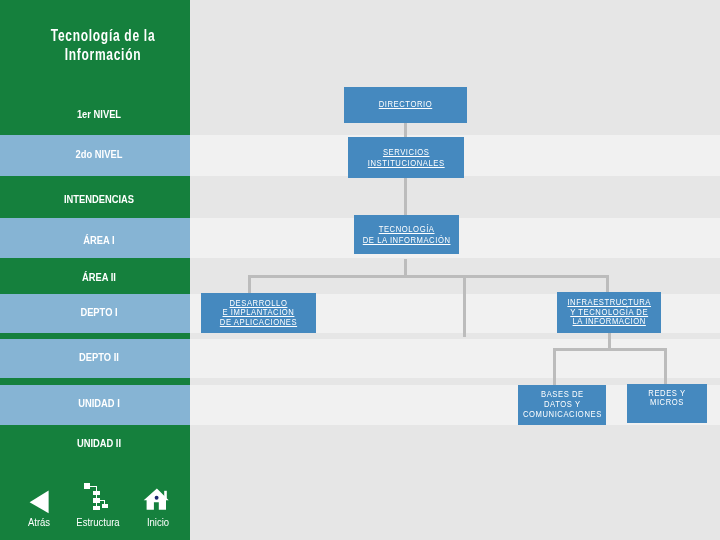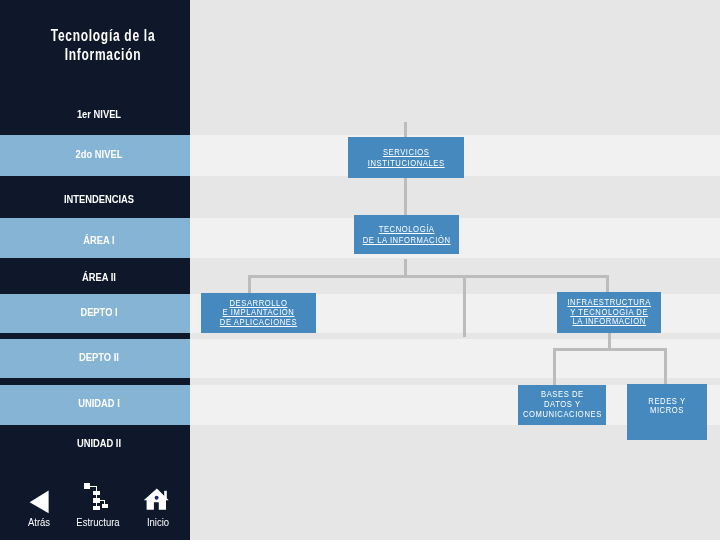--- a/index.html
+++ b/index.html
@@ -4,21 +4,21 @@
 <style>
   html,body{margin:0;padding:0;}
   body{width:720px;height:540px;overflow:hidden;background:#e6e6e6;
        font-family:"Liberation Sans",sans-serif;-webkit-font-smoothing:none;}
   #stage{position:relative;width:720px;height:540px;overflow:hidden;}
 
   
   .band{position:absolute;left:0;width:720px;background:#f1f1f1;}
 
   
-  #sidebar{position:absolute;left:0;top:0;width:190px;height:540px;background:#0f172a;}
+  #sidebar{position:absolute;left:0;top:0;width:190px;height:540px;background:#15803d;}
   .srow{position:absolute;left:0;width:190px;background:#86b4d4;}
   .slabel{position:absolute;left:4px;width:190px;text-align:center;color:#ffffff;
           font-weight:bold;font-size:11px;white-space:nowrap;
           transform:scaleX(0.85);transform-origin:50% 50%;}
   #title{position:absolute;left:8px;top:26px;width:190px;text-align:center;
          color:#ffffff;font-weight:bold;font-size:16px;line-height:19.4px;}
   #title div{transform:scaleX(0.75);letter-spacing:0.95px;}
 
   
   #nav{position:absolute;left:0;top:482px;width:150px;height:70px;padding-left:20px;}
@@ -51,20 +51,25 @@
   <div class="conn" style="left:404px;top:259px;width:3px;height:18px;"></div>
   <div class="conn" style="left:248px;top:275px;width:361px;height:3px;"></div>
   <div class="conn" style="left:248px;top:275px;width:3px;height:19px;"></div>
   <div class="conn" style="left:463px;top:275px;width:3px;height:62px;"></div>
   <div class="conn" style="left:606px;top:275px;width:3px;height:18px;"></div>
   <div class="conn" style="left:608px;top:332px;width:3px;height:18px;"></div>
   <div class="conn" style="left:553px;top:348px;width:114px;height:3px;"></div>
   <div class="conn" style="left:553px;top:348px;width:3px;height:37px;"></div>
   <div class="conn" style="left:664px;top:348px;width:3px;height:37px;"></div>
 
+  <div class="box" style="left:344px;top:87px;width:123px;height:36px;padding-bottom:2px;box-sizing:border-box;">
+    <div class="blines">
+      <div class="bline">DIRECTORIO</div>
+    </div>
+  </div>
   <div class="box" style="left:348px;top:137px;width:116px;height:41px;">
     <div class="blines">
       <div class="bline">SERVICIOS</div>
       <div class="bline">INSTITUCIONALES</div>
     </div>
   </div>
   <div class="box" style="left:354px;top:215px;width:105px;height:39px;">
     <div class="blines">
       <div class="bline">TECNOLOGÍA</div>
       <div class="bline">DE LA INFORMACIÓN</div>
@@ -84,21 +89,21 @@
       <div class="bline">LA INFORMACIÓN</div>
     </div>
   </div>
   <div class="box plain" style="left:518px;top:385px;width:88px;height:40px;line-height:9.8px;">
     <div class="blines">
       <div class="bline">BASES DE</div>
       <div class="bline">DATOS Y</div>
       <div class="bline">COMUNICACIONES</div>
     </div>
   </div>
-  <div class="box plain" style="left:627px;top:384px;width:80px;height:56px;line-height:9px;padding-bottom:12px;box-sizing:border-box;justify-content:center;">
+  <div class="box plain" style="left:627px;top:384px;width:80px;height:39px;line-height:9px;padding-bottom:12px;box-sizing:border-box;justify-content:center;">
     <div class="blines">
       <div class="bline">REDES Y</div>
       <div class="bline">MICROS</div>
     </div>
   </div>
 
   <div id="sidebar">
     <div id="title">
       <div>Tecnología de la</div>
       <div>Información</div>

